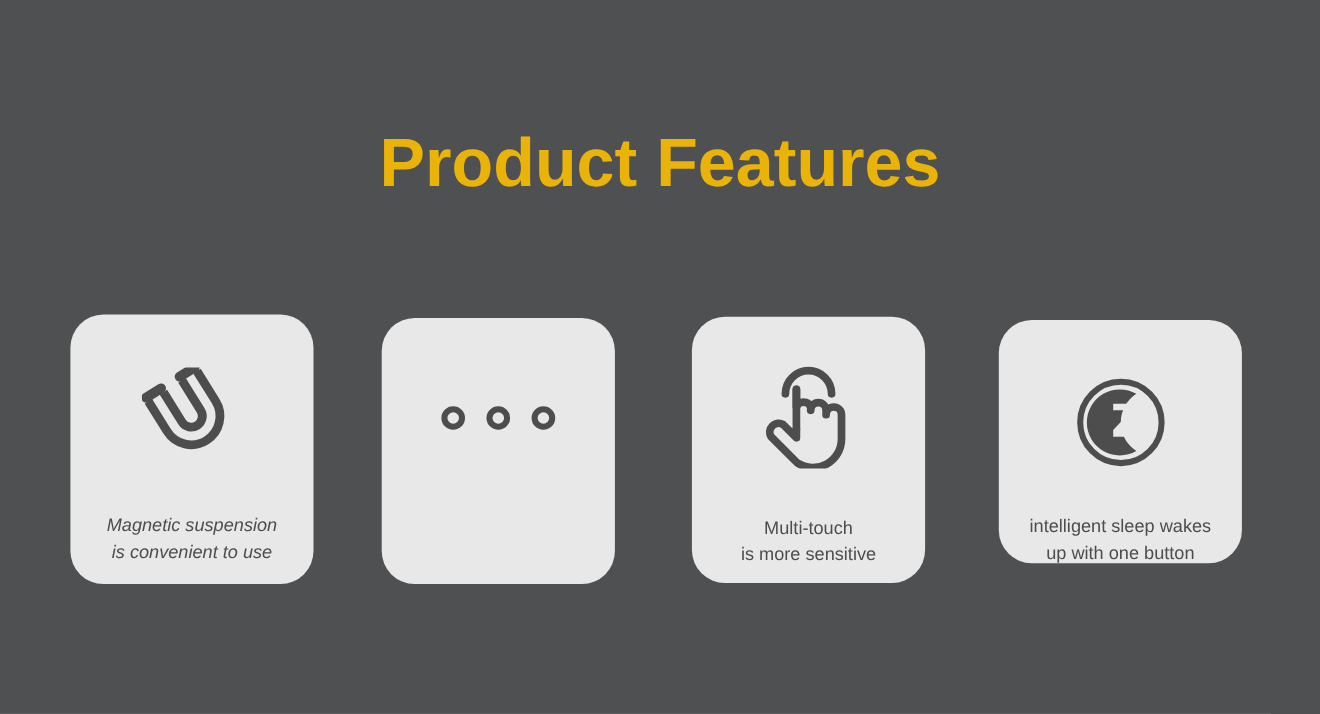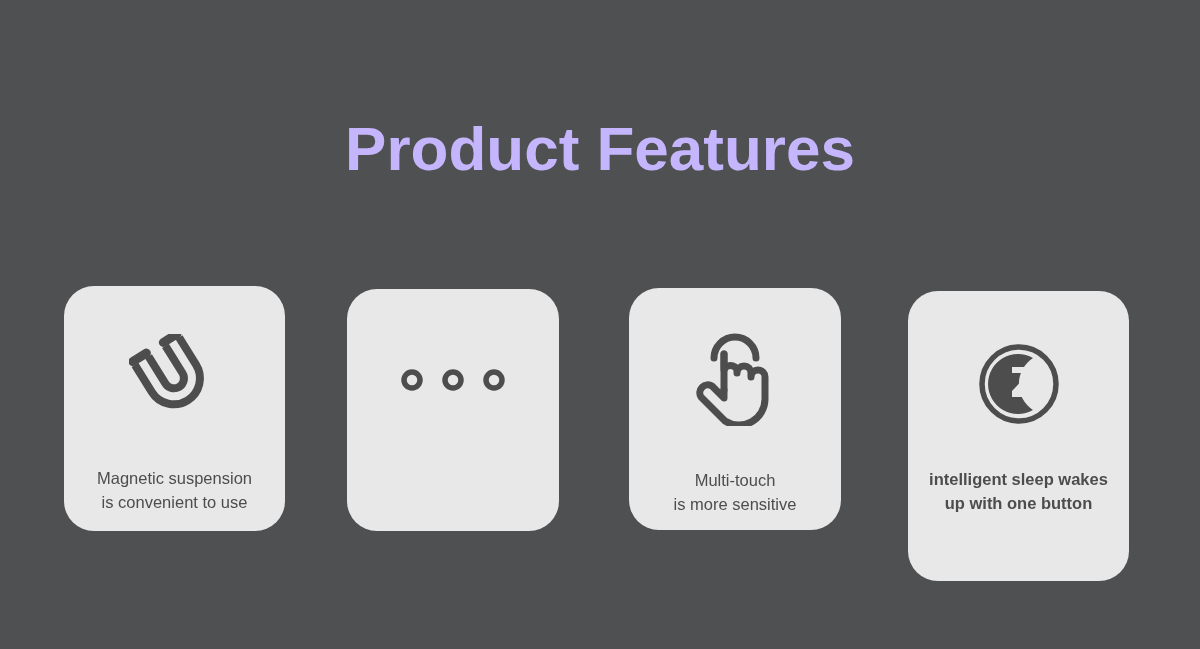--- a/index.html
+++ b/index.html
@@ -17,21 +17,21 @@
     width: 1200px;
     height: 649px;
     background: #4f5052;
   }
   .page-title {
     position: absolute;
     left: 0;
     top: 112px;
     width: 1200px;
     text-align: center;
-    color: #c4b5fd;
+    color: #eab308;
     font-size: 62px;
     font-weight: bold;
     letter-spacing: 0px;
     line-height: 74px;
     white-space: nowrap;
   }
   .cards {
     position: absolute;
     left: 0;
     top: 0;
@@ -40,21 +40,21 @@
   }
   .feature-card {
     position: absolute;
     background: #e8e8e8;
     border-radius: 30px;
     box-sizing: border-box;
   }
   .card-1 { left: 64px;  top: 286px; width: 221px; height: 245px; }
   .card-2 { left: 347px; top: 289px; width: 212px; height: 242px; }
   .card-3 { left: 629px; top: 288px; width: 212px; height: 242px; text-decoration: underline; }
-  .card-4 { left: 908px; top: 291px; width: 221px; height: 290px; font-weight: bold; }
+  .card-4 { left: 908px; top: 291px; width: 221px; height: 221px; }
 
   .icon-wrap {
     position: absolute;
     left: 0;
     width: 100%;
     display: flex;
     align-items: center;
     justify-content: center;
   }
   .card-1 .icon-wrap { top: 36px; height: 110px; }
@@ -65,21 +65,21 @@
   .card-caption {
     position: absolute;
     left: 8px;
     right: 8px;
     text-align: center;
     color: #4d4d4d;
     font-size: 16.5px;
     line-height: 24px;
     white-space: pre-line;
   }
-  .card-1 .card-caption { top: 180px; }
+  .card-1 .card-caption { top: 180px; font-style: italic; }
   .card-2 .card-caption { top: 180px; }
   .card-3 .card-caption { top: 180px; }
   .card-4 .card-caption { top: 176px; }
 
   .icon-svg { display: block; }
 </style>
 </head>
 <body>
 
 <div class="stage">

